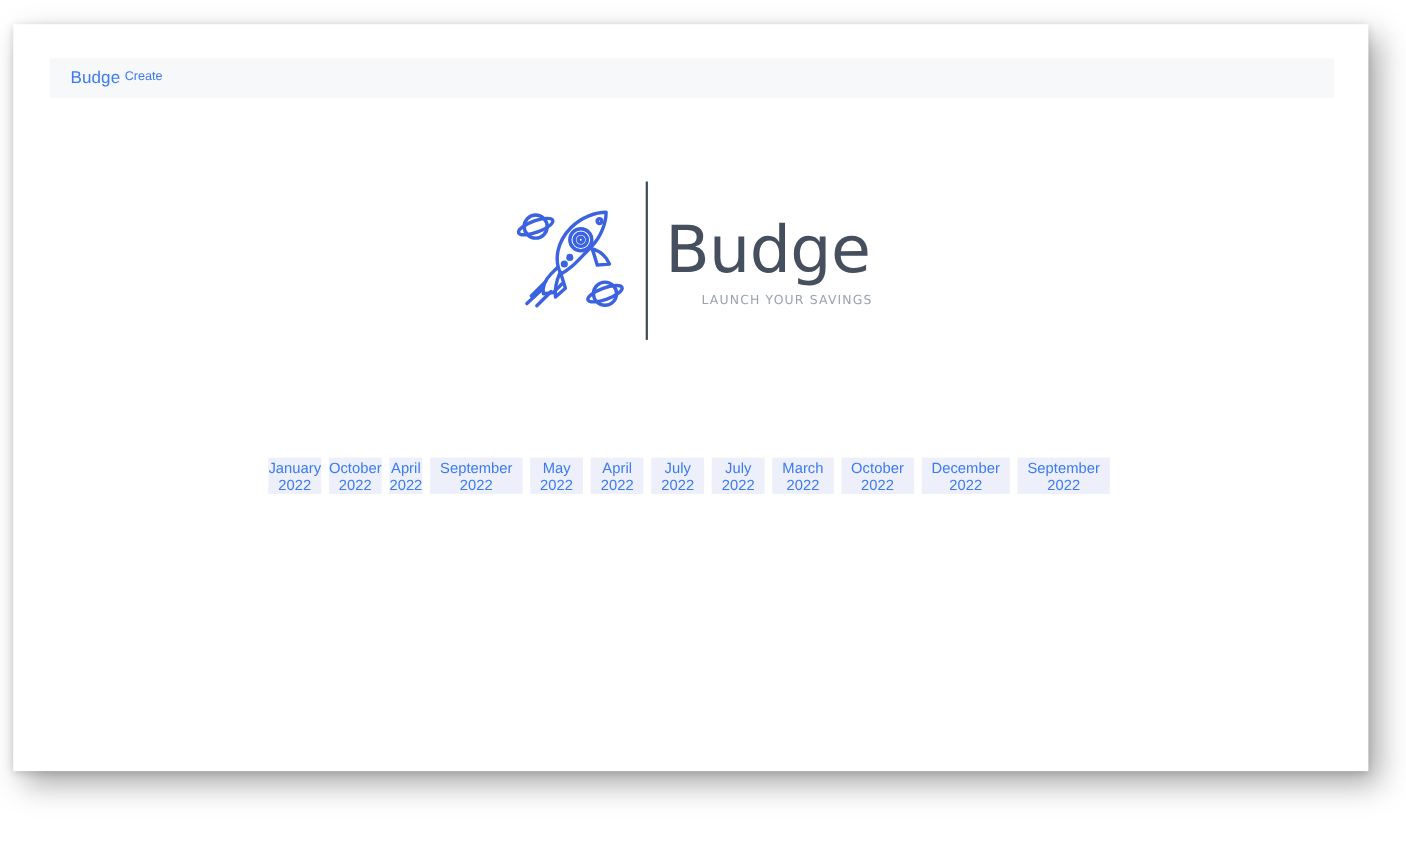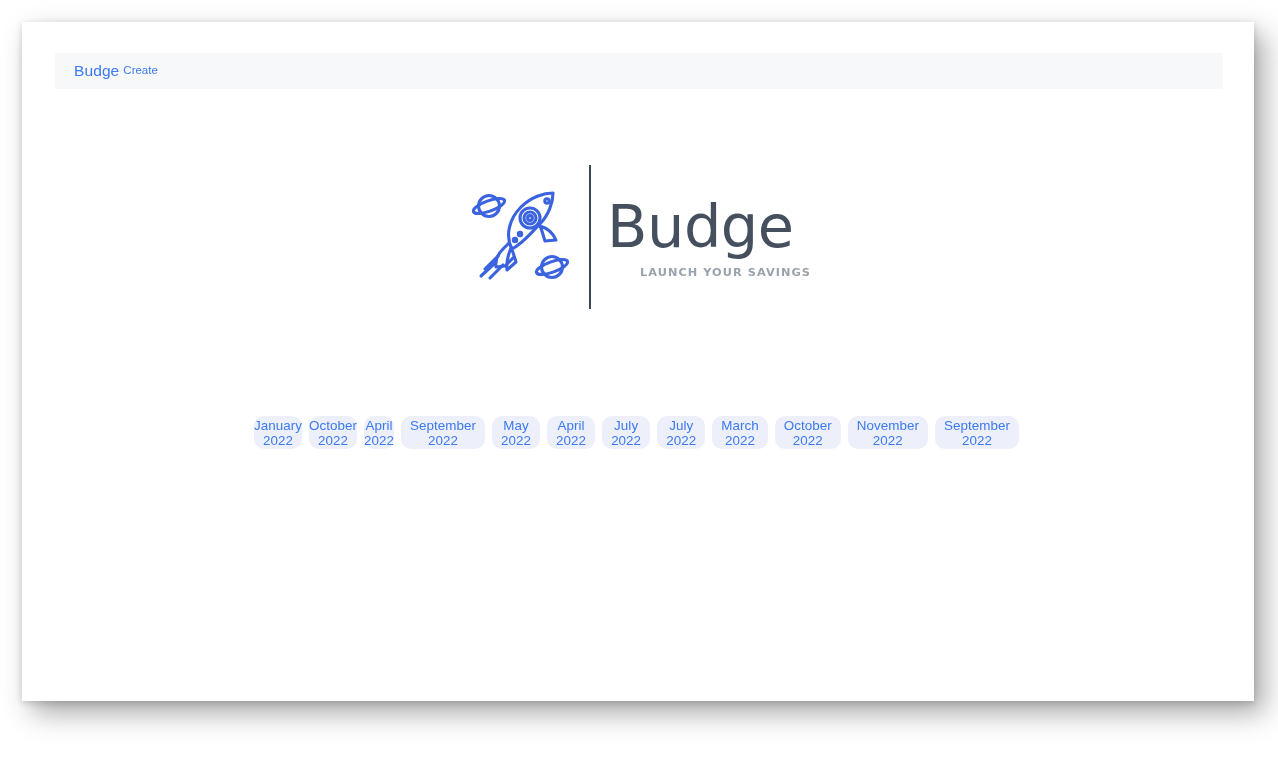--- a/index.html
+++ b/index.html
@@ -17,21 +17,21 @@
   
   .page-root {
     position: relative;
     width: 1278px;
     height: 766px;
     background: #ffffff;
   }
 
   .browser-card {
     position: absolute;
-    left: 22px;
+    left: 12px;
     top: 22px;
     width: 1232px;
     height: 679px;
     background: #ffffff;
     box-shadow: 10px 12px 26px rgba(0,0,0,0.34),
                 0 2px 7px rgba(0,0,0,0.16);
   }
 
   
   .navbar {
@@ -102,41 +102,41 @@
     color: #454f5e;
     font-weight: 400;
     letter-spacing: -0.5px;
   }
   .logo-tagline {
     font-family: "DejaVu Sans", sans-serif;
     font-size: 11.3px;
     color: #9aa3ad;
     letter-spacing: 1.05px;
     margin-top: 10px;
-    font-weight: 700;
+    font-weight: 400;
     padding-left: 33px;
   }
 
   
   .month-grid {
     position: absolute;
     left: 232px;
     top: 394px;
     width: 765px;
     display: grid;
     grid-template-columns: repeat(3, 1fr);
     grid-auto-rows: 33px;
     column-gap: 7px;
     row-gap: 11px;
     grid-auto-flow: column;
   }
   .month-btn {
     background: #edeffb;
     border: none;
-    border-radius: 10px;
+    border-radius: 0;
     color: #3b7af0;
     font-family: "Liberation Sans", sans-serif;
     font-size: 13.4px;
     font-weight: 400;
     letter-spacing: 0.05px;
     display: flex;
     align-items: center;
     justify-content: center;
     cursor: pointer;
     padding: 0;
@@ -203,18 +203,18 @@
         <button class="month-btn">January 2022</button>
         <button class="month-btn">October 2022</button>
         <button class="month-btn">April 2022</button>
         <button class="month-btn">September 2022</button>
         <button class="month-btn">May 2022</button>
         <button class="month-btn">April 2022</button>
         <button class="month-btn">July 2022</button>
         <button class="month-btn">July 2022</button>
         <button class="month-btn">March 2022</button>
         <button class="month-btn">October 2022</button>
-        <button class="month-btn">November 2022</button>
+        <button class="month-btn">December 2022</button>
         <button class="month-btn">September 2022</button>
       </div>
 
   </div>
 </div>
 
 </body></html>

